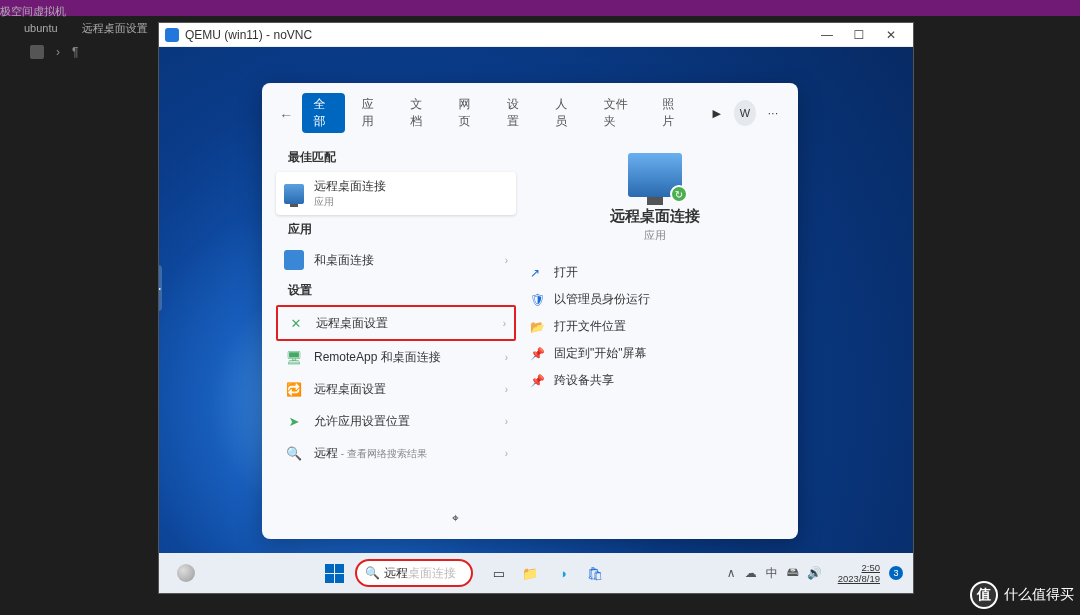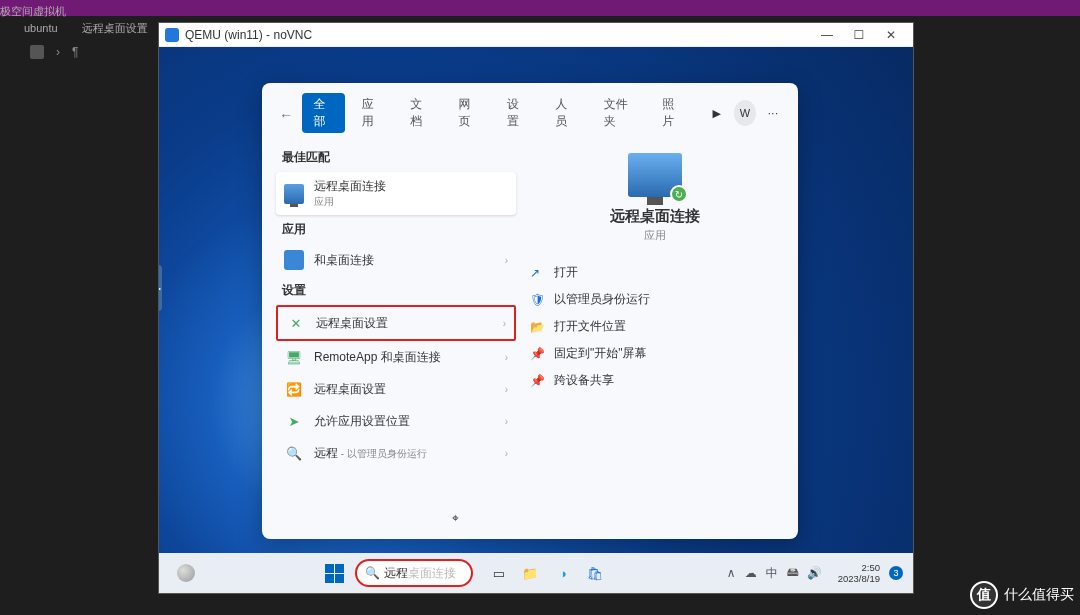--- a/index.html
+++ b/index.html
@@ -25,21 +25,21 @@
   .start-panel { position:absolute; left:103px; top:36px; width:536px; height:456px; background:#f7f9fc; border-radius:8px; box-shadow:0 6px 24px rgba(0,0,0,0.3); display:flex; flex-direction:column; }
   .sp-header { display:flex; align-items:center; gap:6px; padding:10px 14px; }
   .sp-back { width:24px; height:24px; color:#666; display:flex; align-items:center; justify-content:center; font-size:14px; }
   .chip { font-size:12px; padding:3px 11px; border-radius:4px; color:#555; cursor:pointer; }
   .chip.active { background:#0067c0; color:#fff; }
   .sp-header .grow { flex:1; }
   .hdr-btn { width:26px; height:26px; display:flex; align-items:center; justify-content:center; color:#333; font-size:11px; }
   .hdr-btn.circle { background:#e5e9ee; border-radius:50%; }
   .sp-body { flex:1; display:flex; padding:0 14px 10px 14px; gap:10px; overflow:hidden; }
   .left-col { width:240px; display:flex; flex-direction:column; font-size:12px; color:#333; }
-  .sec-title { font-size:12px; font-weight:600; color:#333; margin:6px 6px; }
+  .sec-title { font-size:12px; font-weight:600; color:#333; margin:6px 12px; }
   .result-item { display:flex; align-items:center; padding:6px 8px; border-radius:4px; cursor:pointer; position:relative; }
   .result-item.selected { background:#fff; box-shadow:0 1px 3px rgba(0,0,0,0.15); }
   .result-item .ico { width:20px; height:20px; margin-right:10px; display:flex; align-items:center; justify-content:center; font-size:13px; color:#4a6; }
   .result-item .ico.blue { background:#3a87d6; border-radius:3px; }
   .result-item .ico.mon { background:linear-gradient(#5aa0e0,#2a6ab0); border-radius:2px; position:relative; }
   .result-item .ico.mon::after{content:"";position:absolute;width:8px;height:3px;background:#555;bottom:-3px;left:6px;}
   .result-item .tcol { display:flex; flex-direction:column; }
   .result-item .sub { font-size:10px; color:#888; }
   .result-item .chev { margin-left:auto; color:#aaa; font-size:10px; }
   .red-box { border:2px solid #e02020; border-radius:2px; }
@@ -60,21 +60,21 @@
   .win-logo { display:grid; grid-template-columns:9px 9px; grid-template-rows:9px 9px; gap:1px; }
   .win-logo div { background:#0067c0; }
   .search-box { width:118px; height:28px; background:#fff; border:2px solid #e02020; border-radius:14px; display:flex; align-items:center; padding:0 8px; gap:4px; }
   .search-box .mag { color:#1a6dd8; font-size:12px; }
   .search-box .q { font-size:12px; color:#333; }
   .search-box .q .hint{ color:#bbb; }
   .tb-pins { display:flex; gap:8px; margin-left:6px; }
   .pin { width:24px; height:24px; border-radius:4px; display:flex; align-items:center; justify-content:center; font-size:13px; }
   .tb-right { display:flex; align-items:center; gap:9px; color:#555; }
   .tray-ico { font-size:12px; cursor:pointer; }
-  .clock { text-align:right; font-size:9.5px; line-height:11px; color:#333; margin-left:6px; }
+  .clock { text-align:right; font-size:9.5px; line-height:11px; color:#333; margin-left:6px;text-decoration:underline; }
   .notif-dot { width:14px; height:14px; background:#0067c0; border-radius:50%; color:#fff; font-size:9px; display:flex; align-items:center; justify-content:center; }
   .watermark { position:absolute; right:6px; bottom:6px; display:flex; align-items:center; gap:6px; color:#fff; font-size:14px; }
   .watermark .badge { width:28px; height:28px; border-radius:50%; background:#333; border:2px solid #fff; display:flex; align-items:center; justify-content:center; color:#fff; font-size:14px; font-weight:bold; }
 </style>
 </head>
 <body>
 
 <div class="host-titlebar">极空间虚拟机</div>
 <div class="host-tabs">
   <span>ubuntu</span>
@@ -154,21 +154,21 @@
             <span class="chev">›</span>
           </div>
           <div class="result-item">
             <span class="ico">➤</span>
             <span>允许应用设置位置</span>
             <span class="chev">›</span>
           </div>
 
           <div class="result-item">
             <span class="ico" style="color:#666">🔍</span>
-            <span><span>远程</span><span class="sub" style="display:inline"> - 以管理员身份运行</span></span>
+            <span><span>远程</span><span class="sub" style="display:inline"> - 查看网络搜索结果</span></span>
             <span class="chev">›</span>
           </div>
         </div>
 
         <div class="right-col">
           <div class="preview-ico">
               <span class="dot">↻</span>
             </div>
           <div class="preview-title">远程桌面连接</div>
           <div class="preview-sub">应用</div>

